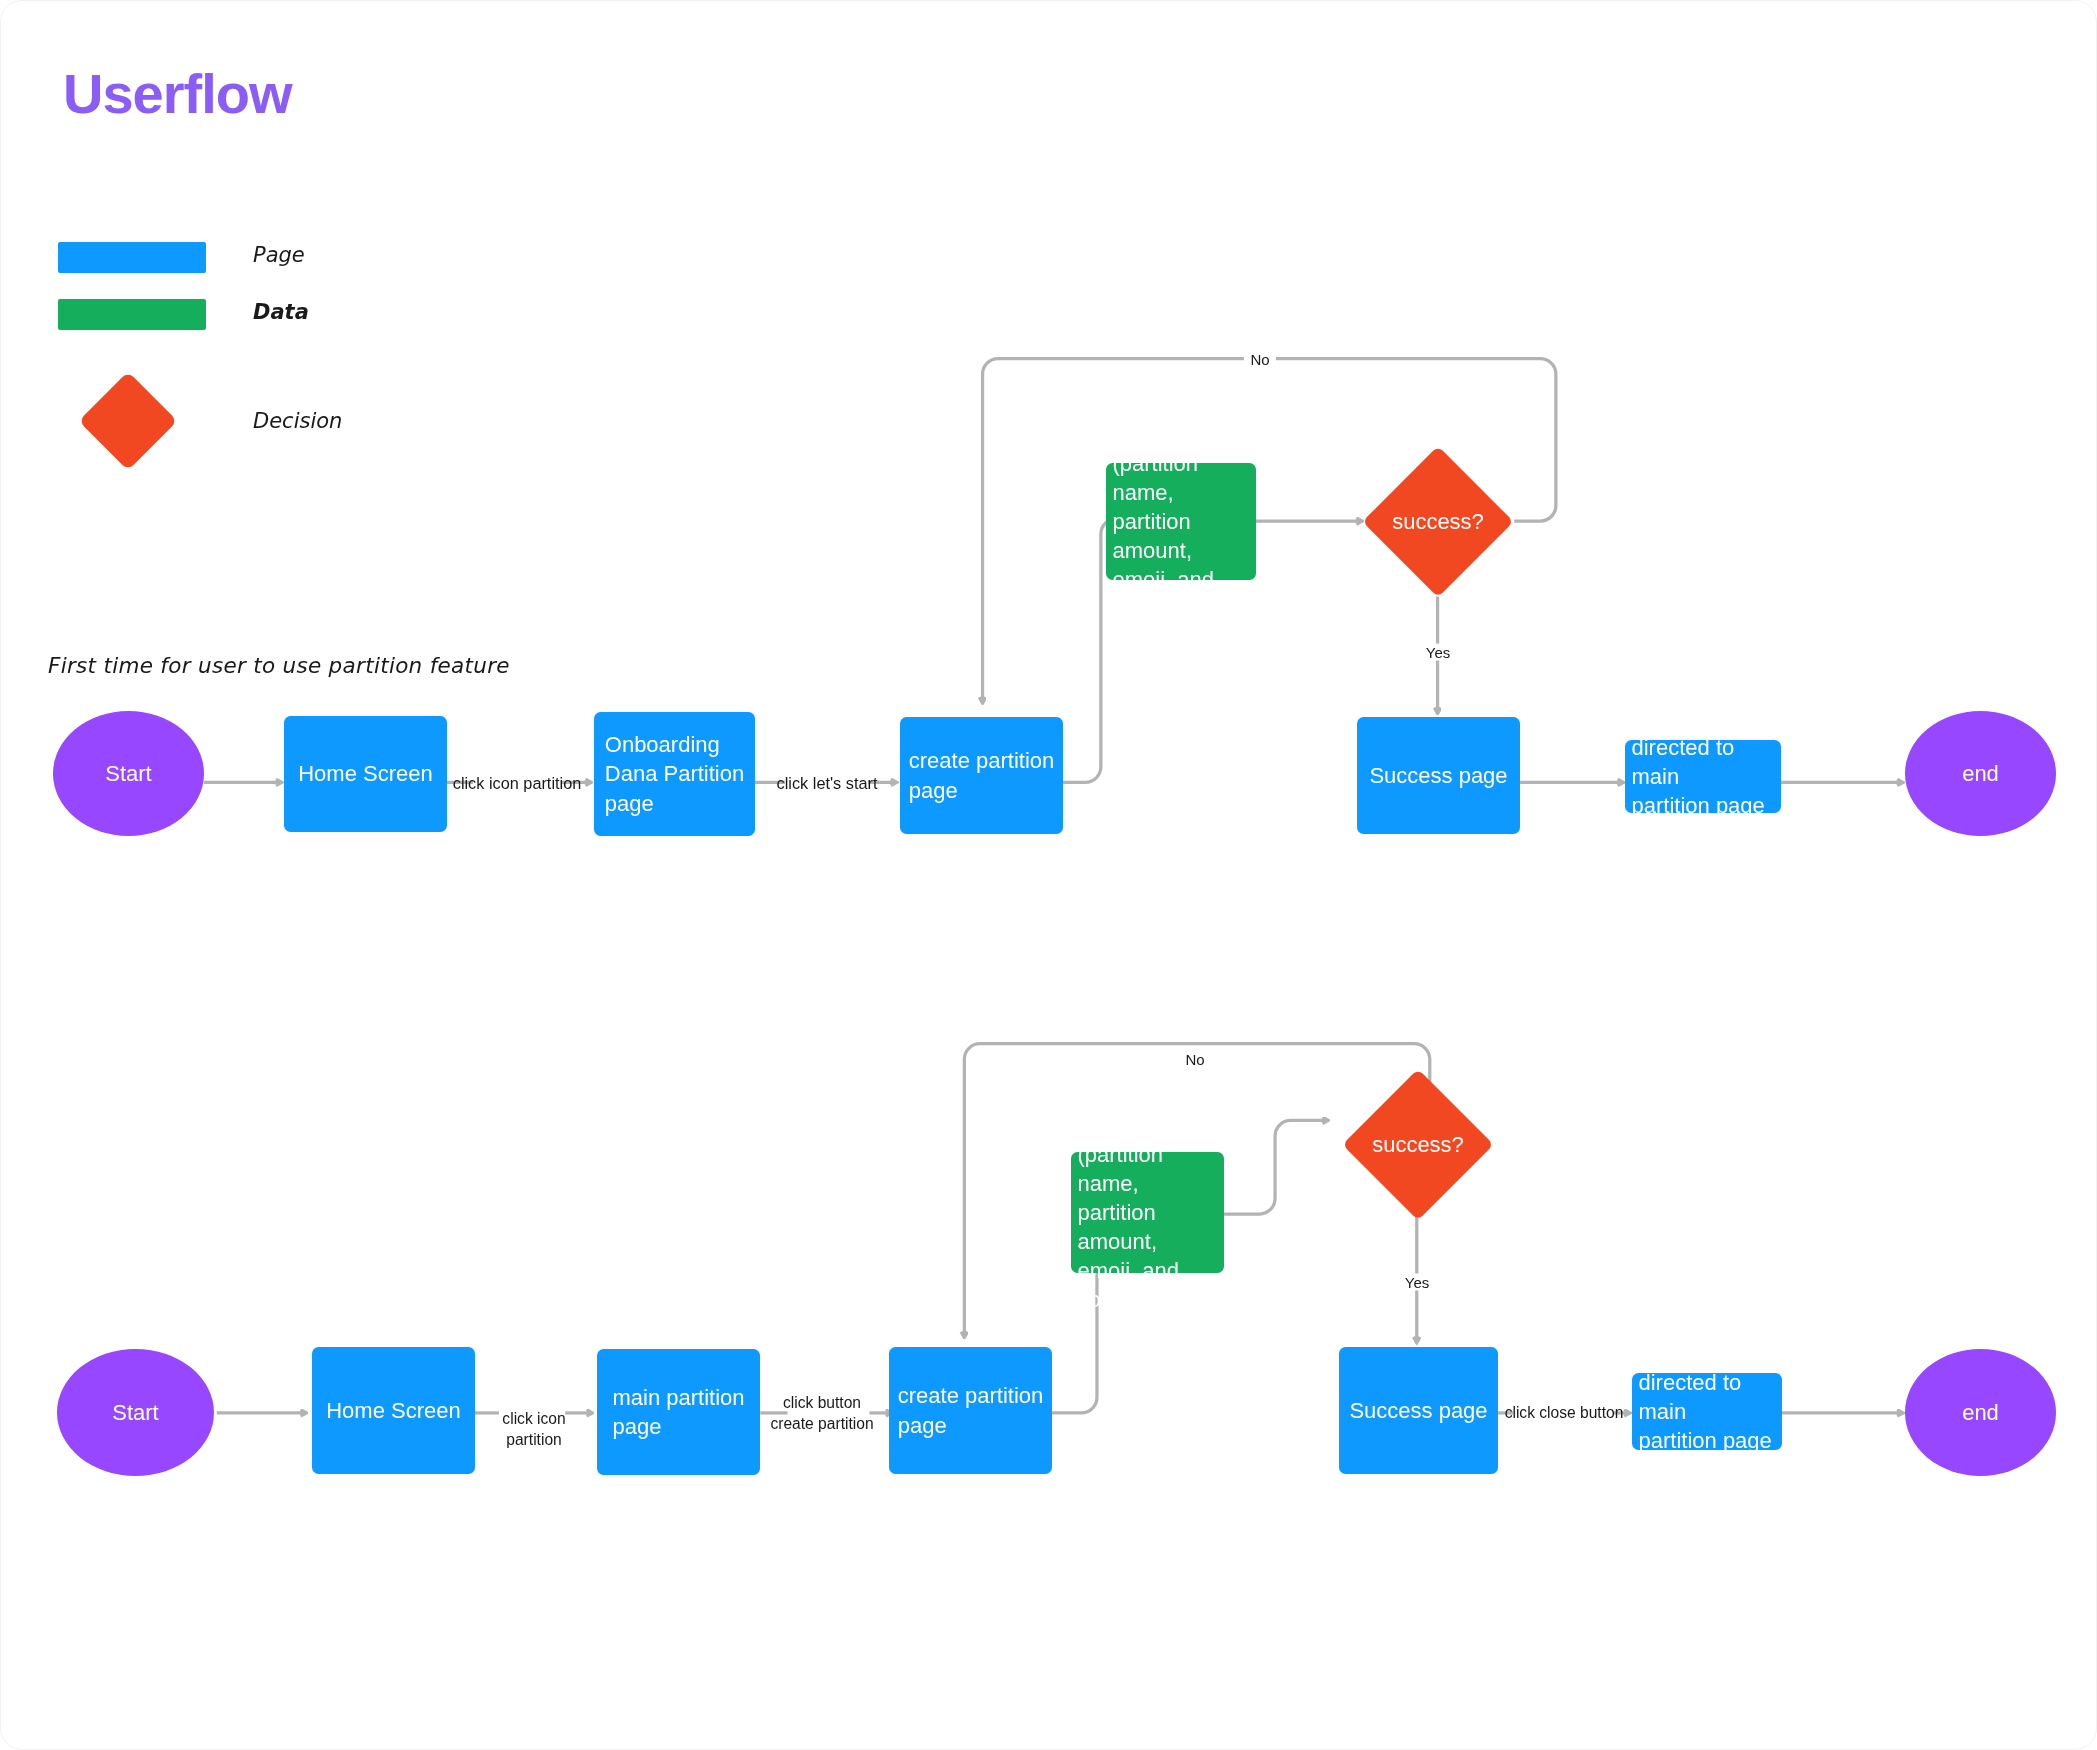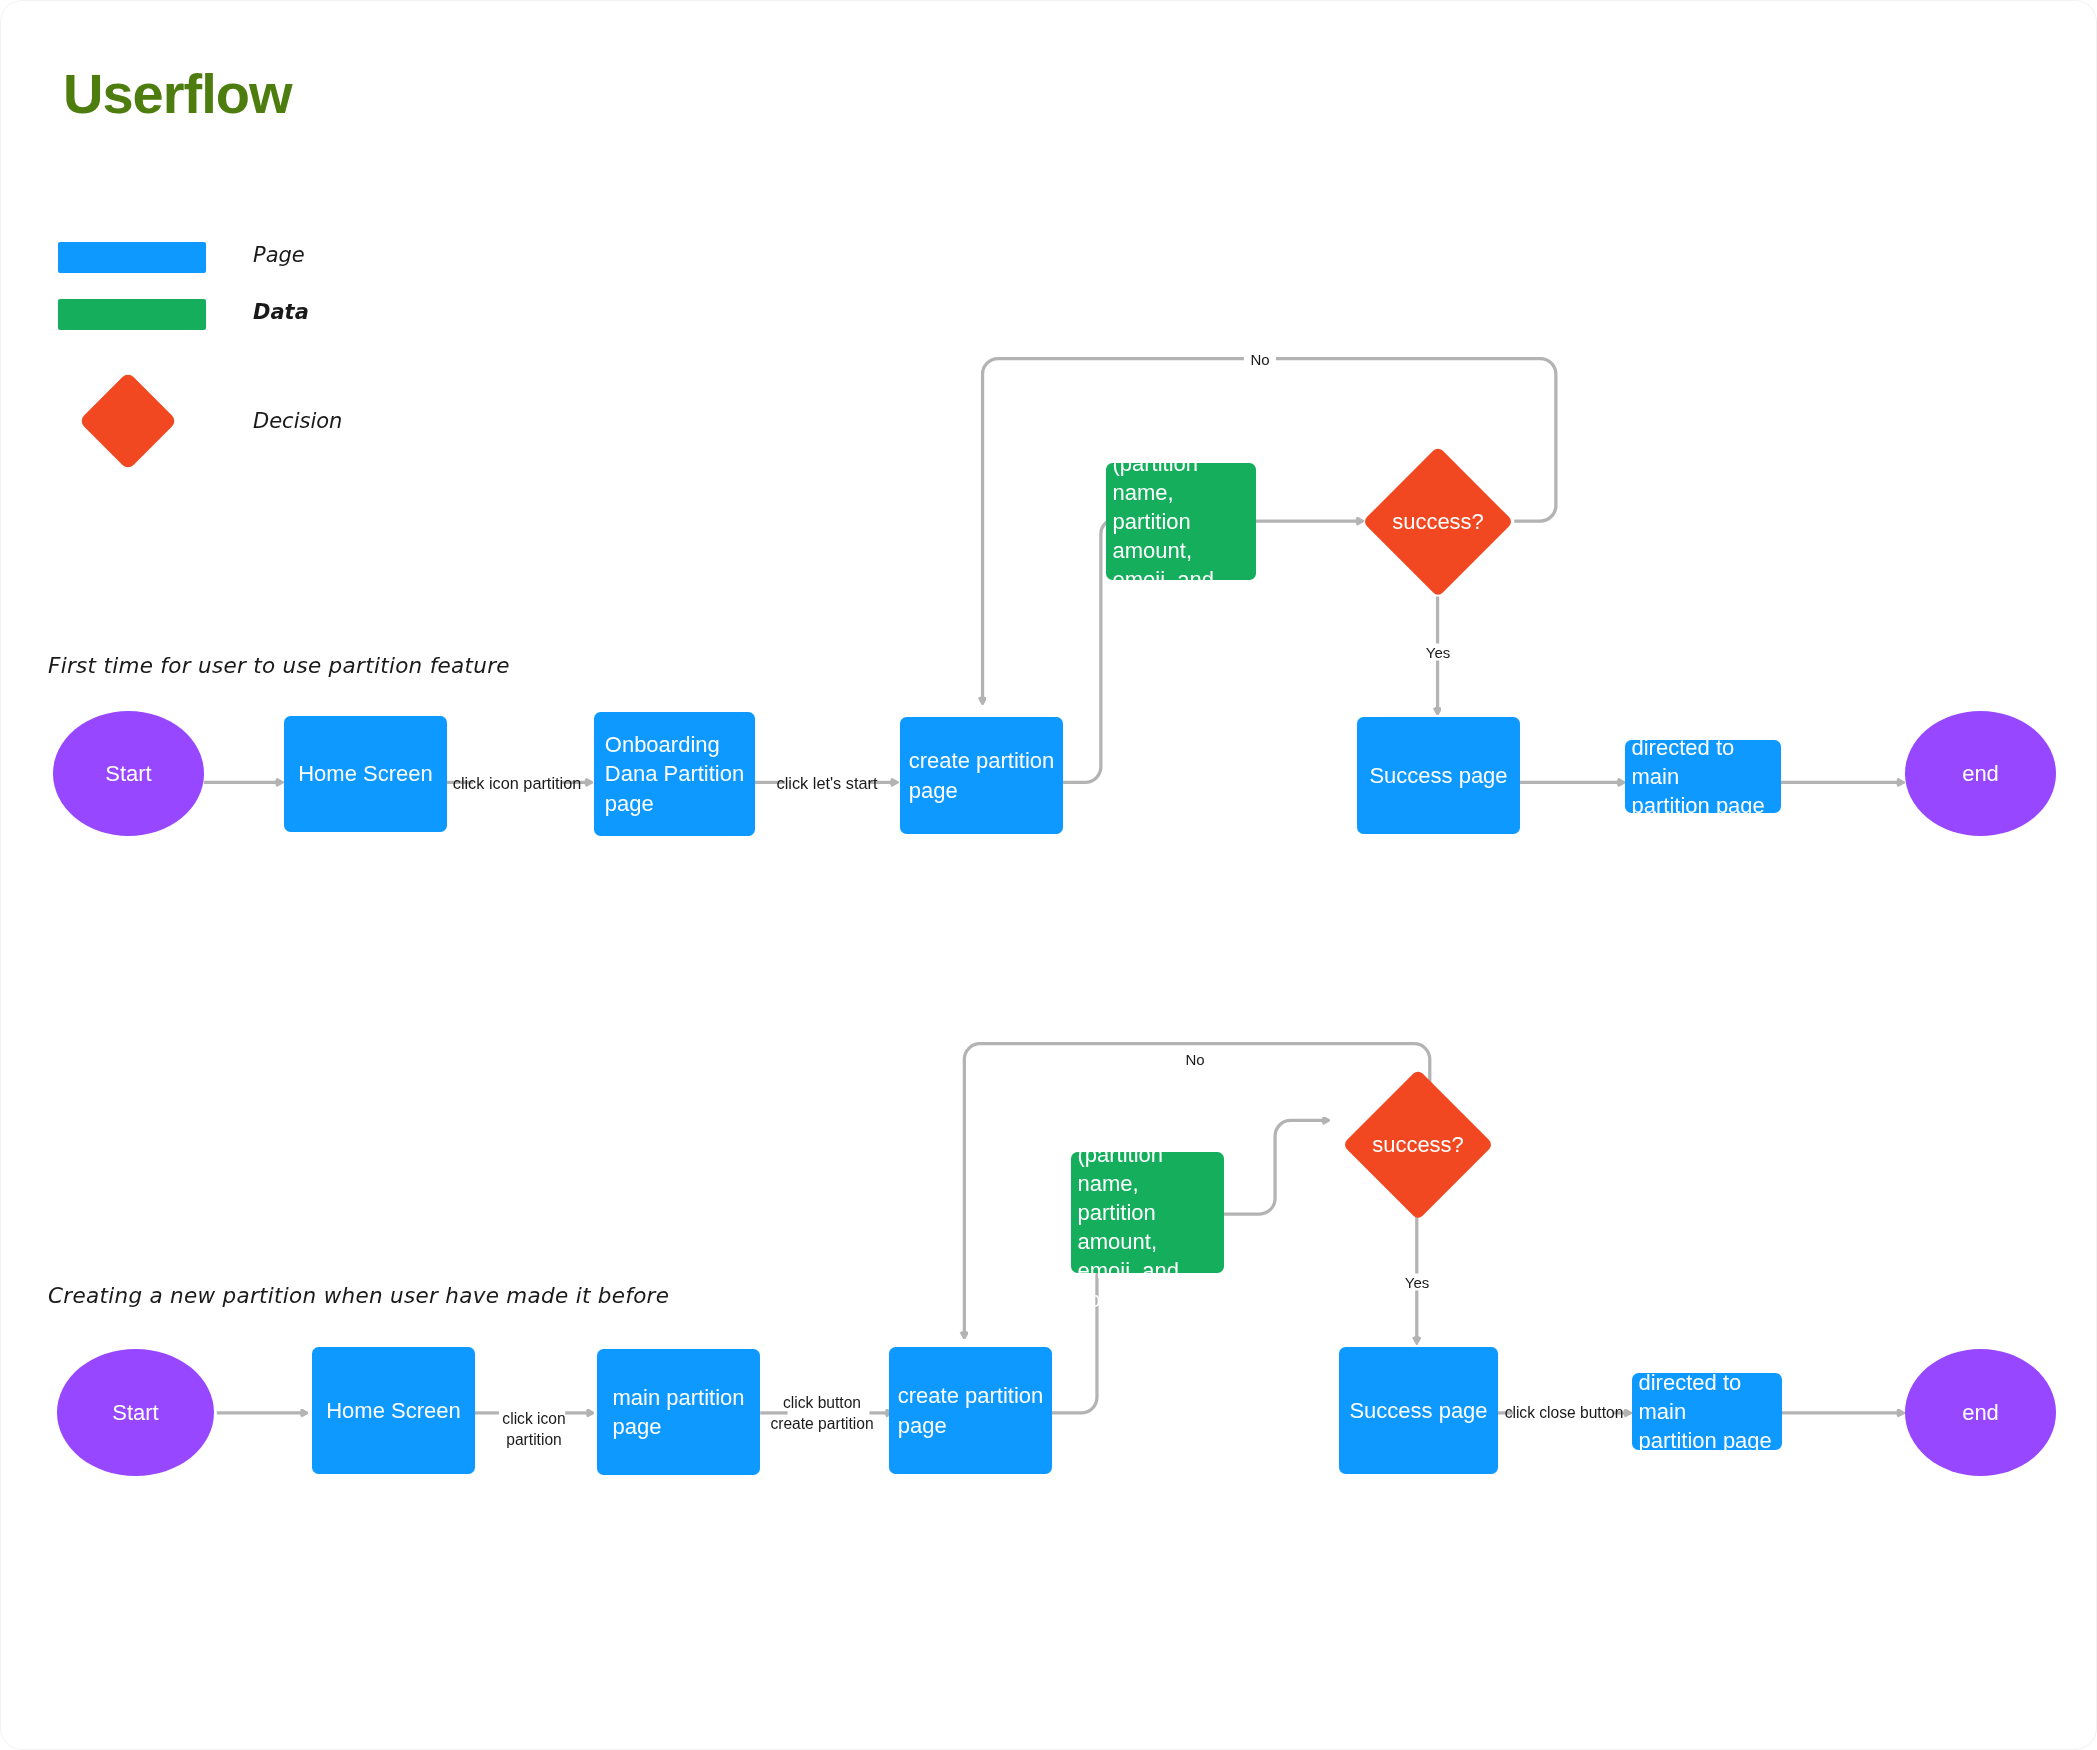--- a/index.html
+++ b/index.html
@@ -20,21 +20,21 @@
     box-sizing: border-box;
     overflow: hidden;
   }
   
   .title {
     position: absolute;
     left: 62px; top: 62px;
     font-size: 56px;
     font-weight: 700;
     letter-spacing: -1px;
-    color: #4d7c0f;
+    color: #8b5cf6;
     line-height: 1.1;
   }
   
   .legend-swatch {
     position: absolute;
     width: 148px; height: 31px;
     border-radius: 2px;
   }
   .legend-diamond {
     position: absolute;
@@ -232,21 +232,20 @@
 
   <div class="node page" style="left:1624px; top:739px; width:156px; height:73px;">
     <span>directed to main
 partition page</span>
   </div>
 
   <div class="node terminal" style="left:1904px; top:710px; width:151px; height:125px;">
     <span>end</span>
   </div>
 
-  <div class="section-caption" style="left:47px; top:1254px;">Creating a new partition when user have made it before</div>
 
   <div class="node terminal" style="left:56px; top:1348px; width:157px; height:127px;">
     <span>Start</span>
   </div>
 
   <div class="node page" style="left:311px; top:1346px; width:163px; height:127px;">
     <span>Home Screen</span>
   </div>
 
   <div class="edge-label small" style="left:533px; top:1412px;margin-top:16px;">click icon

